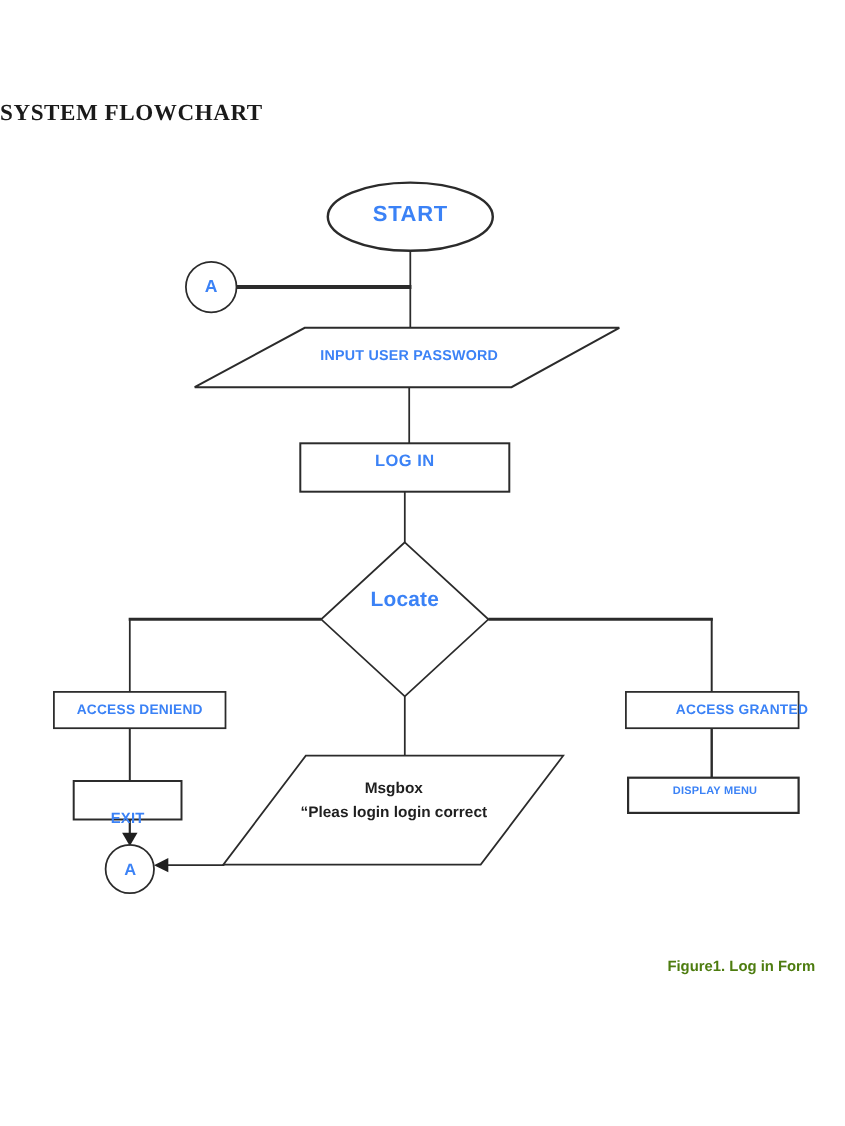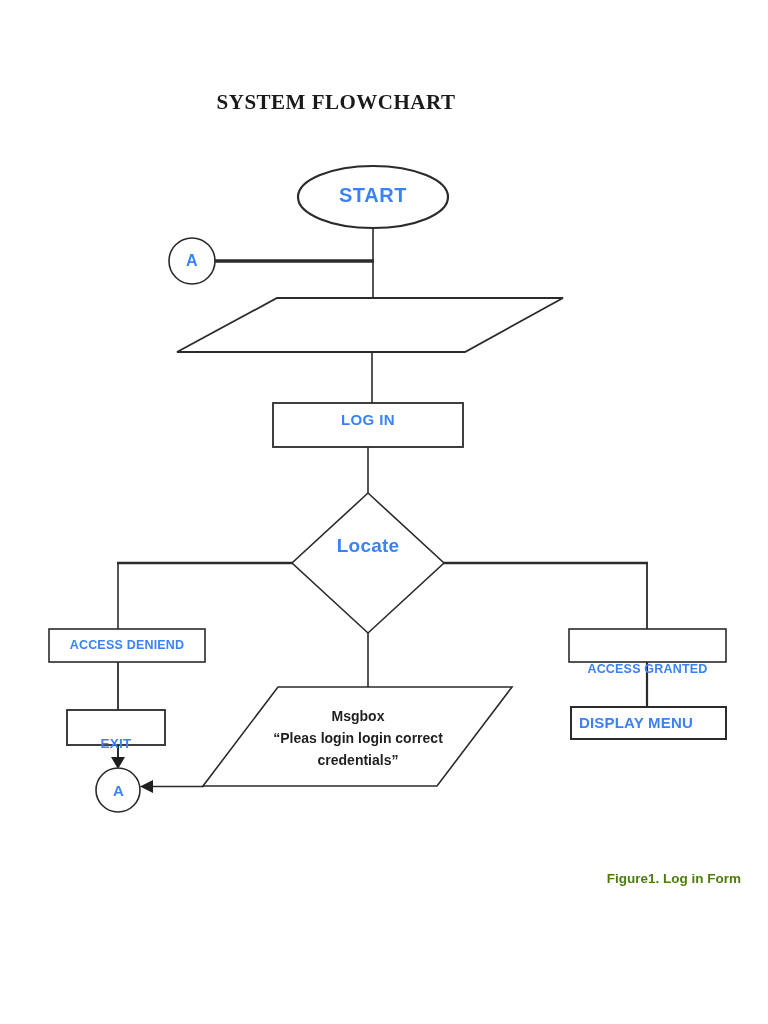--- a/index.html
+++ b/index.html
@@ -1,41 +1,41 @@
 <!DOCTYPE html>
 <html><head>
 <meta charset="utf-8">
 <style>
   html,body { margin:0; padding:0; background:#fff; }
   .page {
     position:relative; width:768px; height:1024px; background:#ffffff;
     font-family:"Liberation Sans", sans-serif; overflow:hidden;
   }
   .title {
-    position:absolute; top:90px; left:0; width:672px; text-align:center;
+    position:absolute; top:90px; left:0; width:672px; 
     font-family:"Liberation Serif", serif; font-weight:700; font-size:21px;
     letter-spacing:0.5px; color:#1a1a1a;
   }
   svg.diagram { position:absolute; left:0; top:0; width:768px; height:1024px; }
   svg .s { stroke:#2b2b2b; fill:none; }
   svg .f { fill:#1f1f1f; stroke:none; }
   .lbl {
     position:absolute; font-weight:700; color:#3b82f6; text-align:center;
     letter-spacing:0.2px; line-height:1.15; white-space:nowrap;
   }
   .lbl-start  { left:298px; top:184px; width:150px; font-size:20px; letter-spacing:0.6px; }
   .lbl-a-top  { left:169px; top:252px; width:46px;  font-size:16px; }
   .lbl-input  { left:222px; top:316px; width:300px; font-size:13px; }
   .lbl-login  { left:273px; top:411px; width:190px; font-size:15px; letter-spacing:0.4px; }
   .lbl-locate { left:308px; top:535px; width:120px; font-size:19px; }
   .lbl-denied { left:49px;  top:638px; width:156px; font-size:12.5px; }
   .lbl-exit   { left:67px;  top:736px; width:98px;  font-size:13.5px; }
   .lbl-a-bot  { left:96px;  top:782px; width:45px;  font-size:15px; }
-  .lbl-granted{ left:569px; top:662px; width:157px; font-size:12.5px; }
-  .lbl-display{ left:566px; top:714px; width:140px; font-size:15px; }
+  .lbl-granted{ left:569px; top:638px; width:157px; font-size:12.5px;padding-left:27px; }
+  .lbl-display{ left:580px; top:714px; width:140px; font-size:10px; }
   .msgbox-text {
     position:absolute; left:248px; top:705px; width:220px; text-align:center;
     font-weight:700; font-size:14px; color:#1f1f1f; line-height:22px;
   }
   .msgbox-text span { display:block; }
   .caption {
     position:absolute; left:557px; top:871px; width:184px; text-align:right;
     font-weight:700; font-size:13.5px; color:#4d7c0f;
   }
 </style>
@@ -81,29 +81,29 @@
 
     <line class="s" x1="444" y1="563" x2="648" y2="563" stroke-width="2.6"></line>
     <line class="s" x1="647" y1="562" x2="647" y2="629" stroke-width="1.8"></line>
     <rect class="s" x="569" y="629" width="157" height="33" stroke-width="1.6"></rect>
     <line class="s" x1="647" y1="662" x2="647" y2="707" stroke-width="2.2"></line>
     <rect class="s" x="571" y="707" width="155" height="32" stroke-width="2"></rect>
   </svg>
 
   <div class="lbl lbl-start">START</div>
   <div class="lbl lbl-a-top">A</div>
+  <div class="lbl lbl-input">INPUT USER PASSWORD</div>
   <div class="lbl lbl-login">LOG IN</div>
   <div class="lbl lbl-locate">Locate</div>
   <div class="lbl lbl-denied">ACCESS DENIEND</div>
   <div class="lbl lbl-exit">EXIT</div>
   <div class="lbl lbl-a-bot">A</div>
   <div class="lbl lbl-granted">ACCESS GRANTED</div>
   <div class="lbl lbl-display">DISPLAY MENU</div>
 
   <div class="msgbox-text">
     <span>Msgbox</span>
     <span>“Pleas login login correct</span>
-    <span>credentials”</span>
   </div>
 
   <div class="caption">Figure1. Log in Form</div>
 
 </div>
 
 </body></html>

